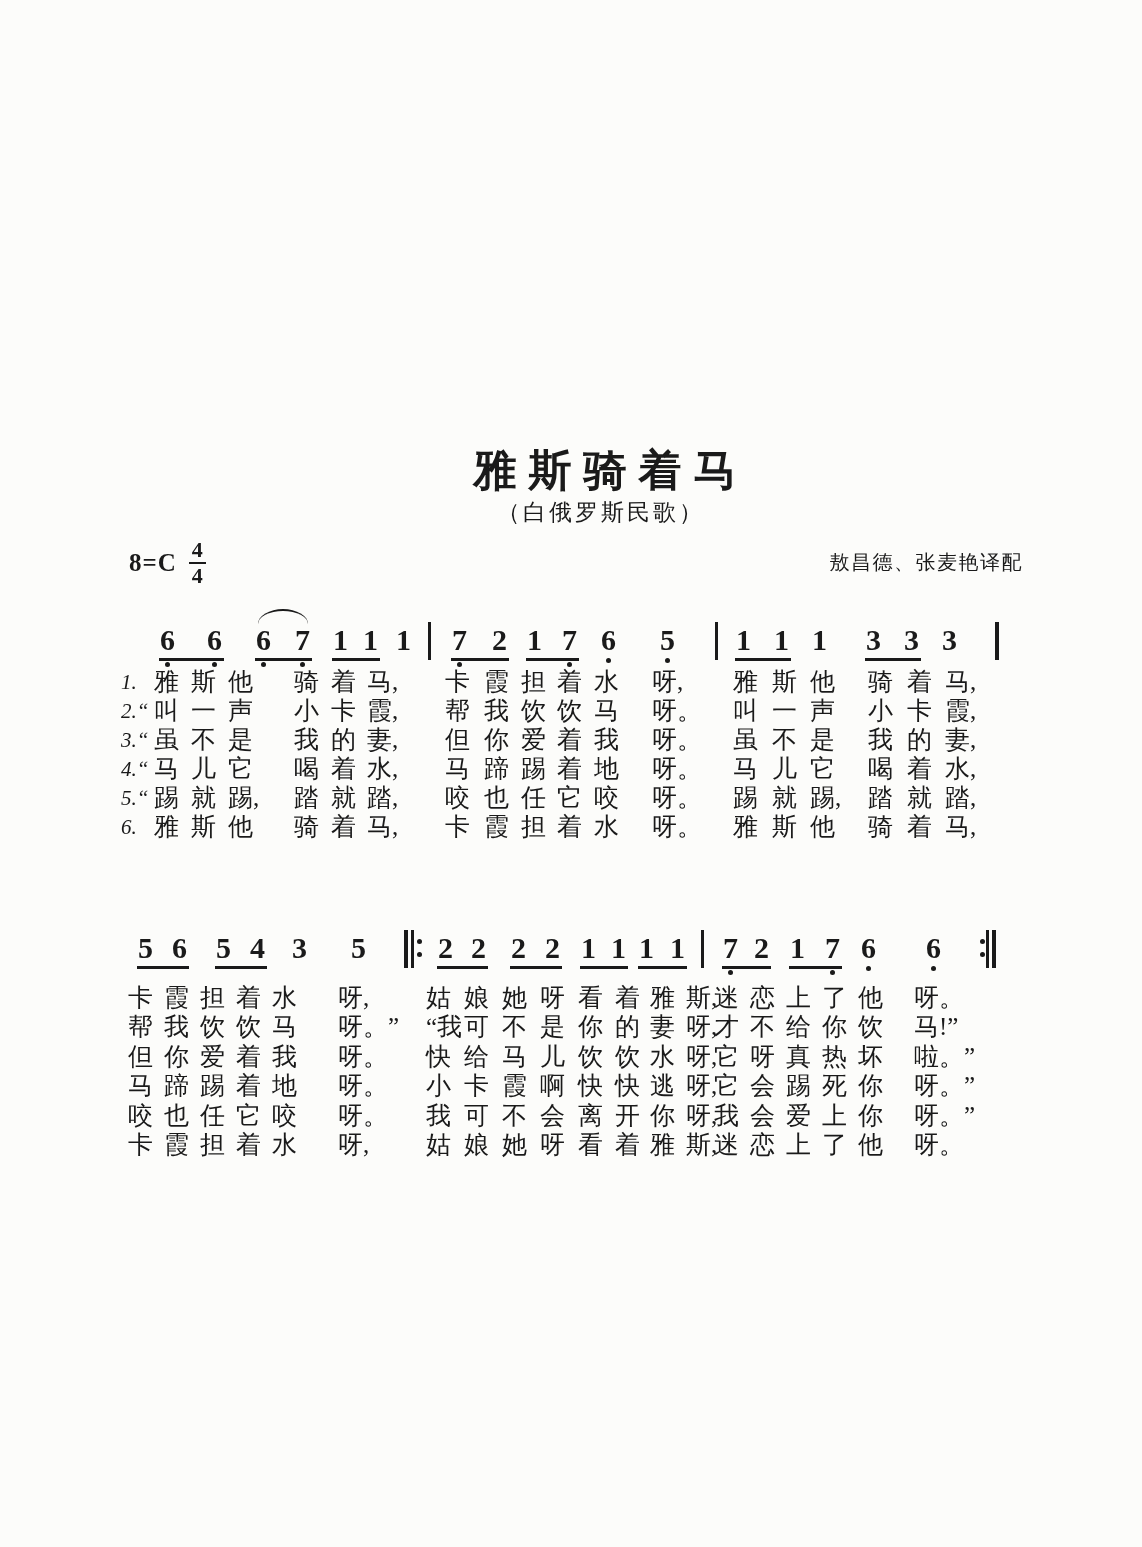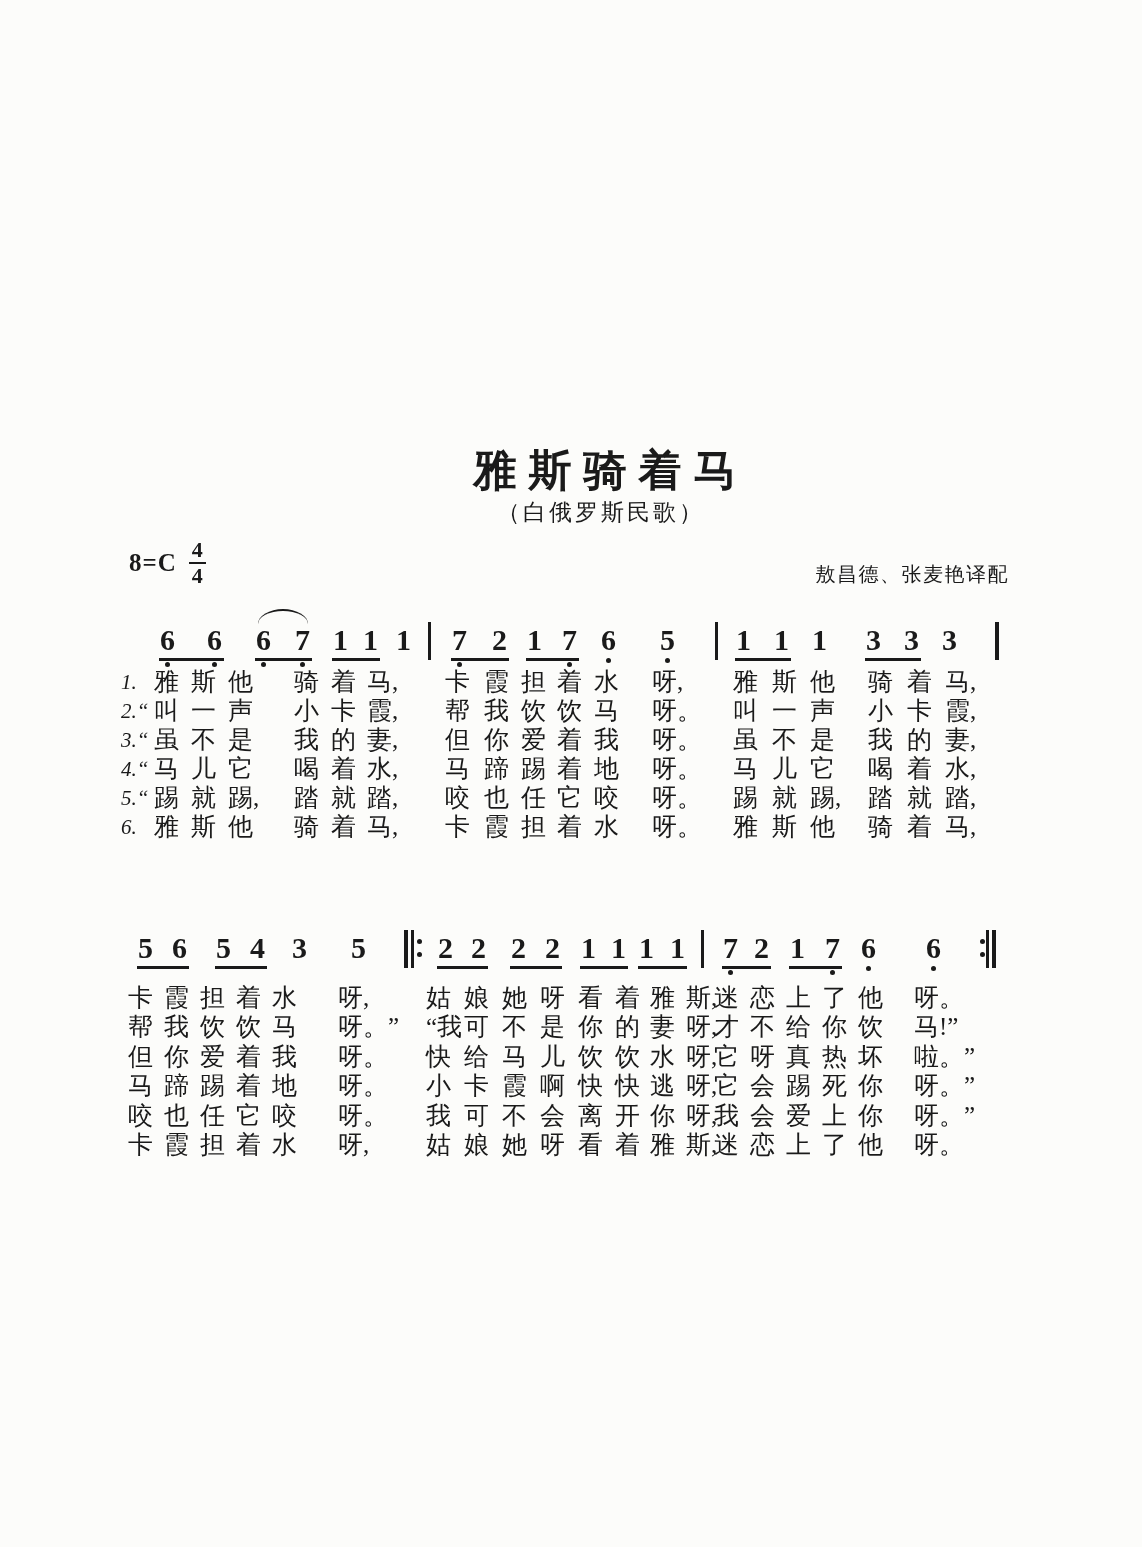--- a/index.html
+++ b/index.html
@@ -14,21 +14,21 @@
   }
   .subtitle{
     position:absolute;top:497px;left:0;right:0;text-align:center;
     font-size:23px;letter-spacing:3px;transform:translateX(30px);
   }
   .keysig{position:absolute;top:539px;left:129px;display:flex;align-items:center;font-weight:bold;}
   .key{font-size:25px;letter-spacing:1px;}
   .meter{display:inline-flex;flex-direction:column;align-items:center;margin-left:12px;font-size:22px;line-height:1;}
   .meter-top{padding:0 3px 1px;border-bottom:2.5px solid #1a1a1a;}
   .meter-bottom{padding-top:1px;}
-  .credits{position:absolute;top:549px;right:133px;font-size:20px;letter-spacing:1.5px;margin-top:12px;}
+  .credits{position:absolute;top:549px;right:119px;font-size:20px;letter-spacing:1.5px;}
   .system,.lyrics{position:absolute;left:0;top:0;width:0;height:0;}
   .note{position:absolute;font-size:30px;font-weight:bold;line-height:1;}
   .uline{position:absolute;height:2.5px;background:#1a1a1a;}
   .octdot{position:absolute;width:5px;height:5px;border-radius:50%;background:#1a1a1a;}
   .slur{position:absolute;height:13px;border-top:2.5px solid #1a1a1a;border-radius:50% 50% 0 0 / 100% 100% 0 0;}
   .bar{position:absolute;width:2.5px;height:38px;background:#1a1a1a;}
   .bar-f{width:4px;}
   .rdot{position:absolute;width:5px;height:5px;border-radius:50%;background:#1a1a1a;}
   .vnum{position:absolute;font-style:italic;font-size:21px;line-height:1.15;white-space:nowrap;}
   .lyr{position:absolute;font-size:25px;line-height:1.1;white-space:nowrap;}

